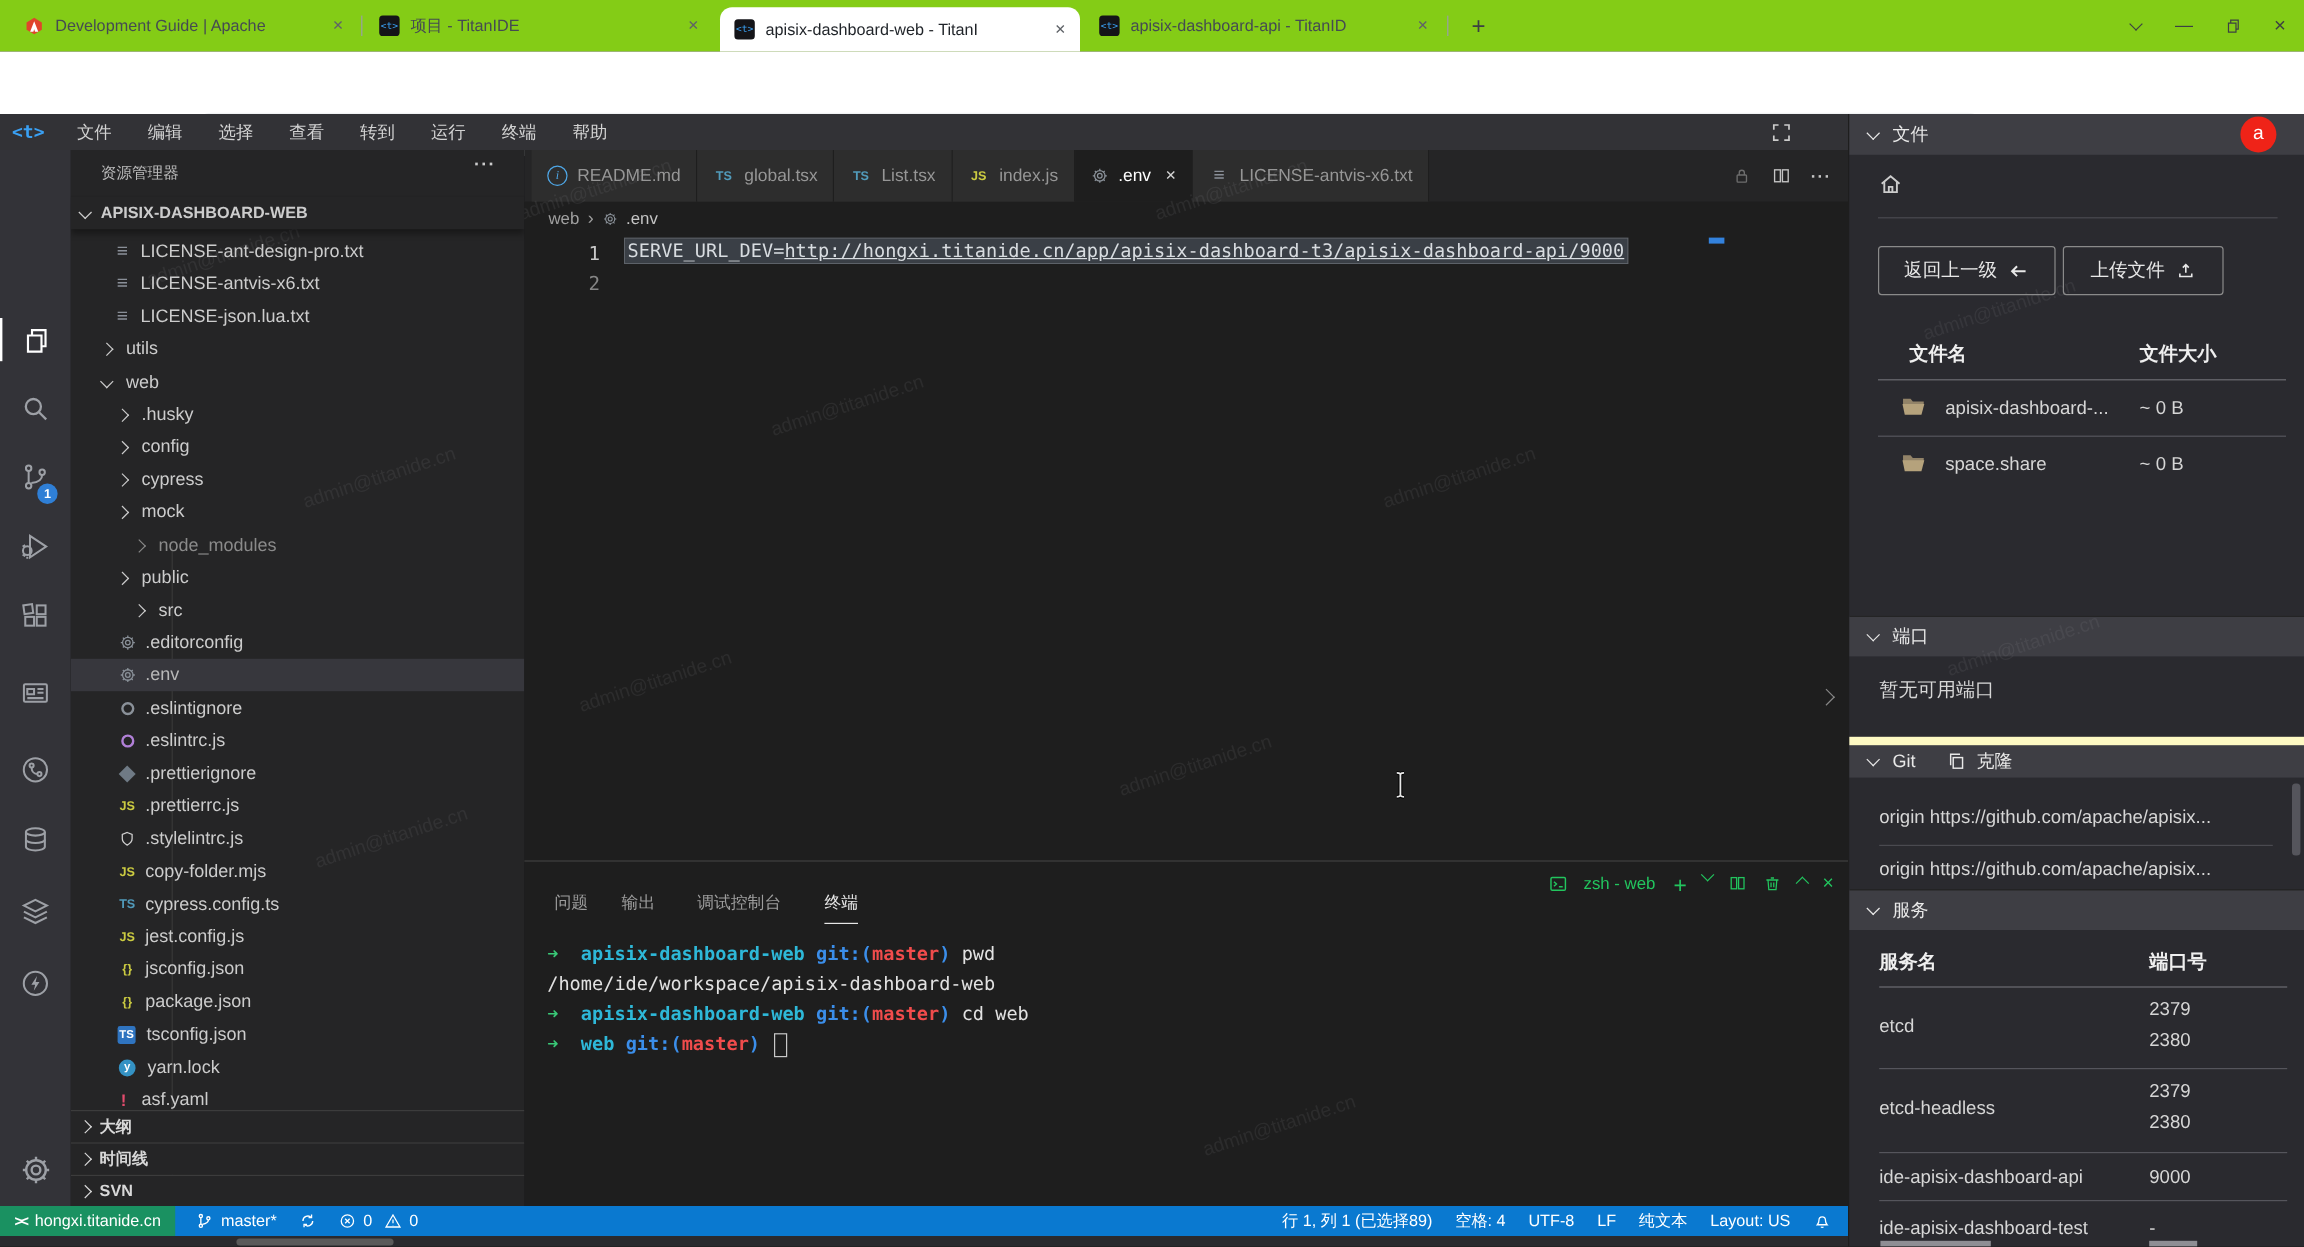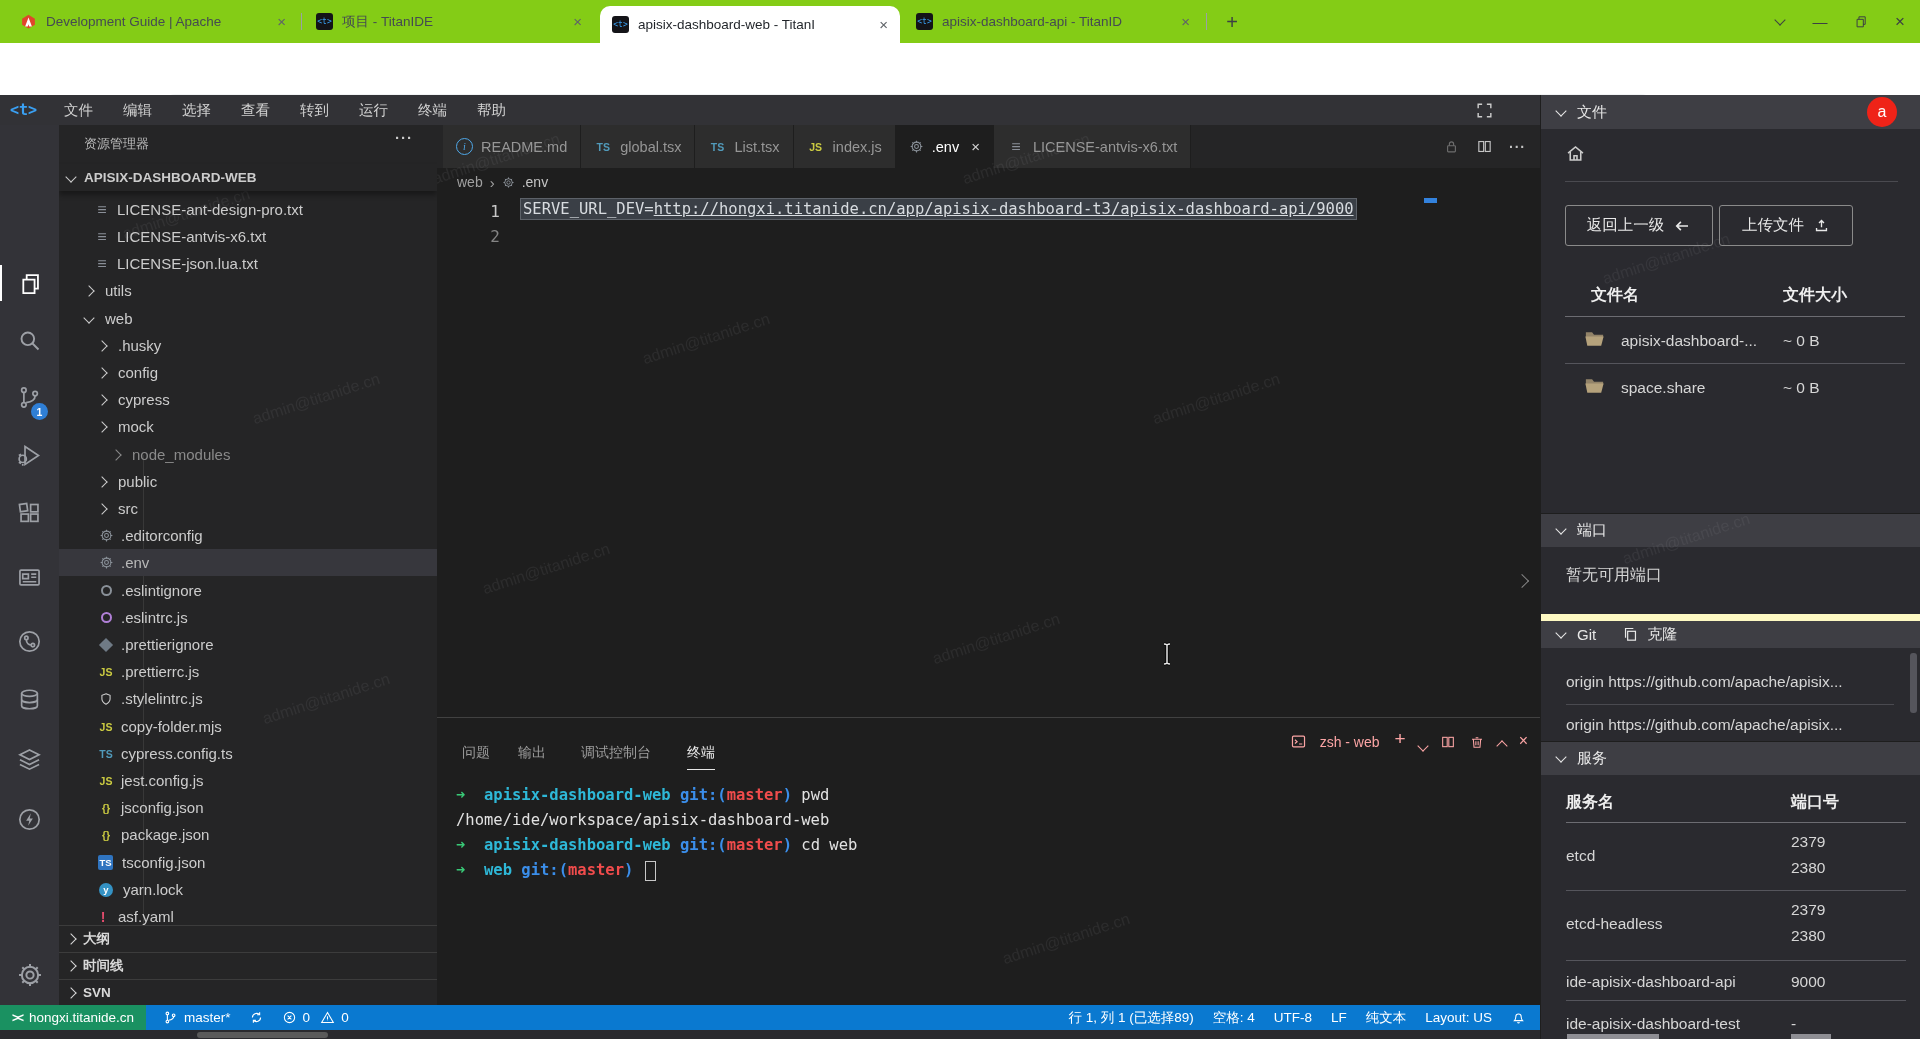--- a/index.html
+++ b/index.html
@@ -55,21 +55,21 @@
   .tabacts{margin-left:auto;display:flex;align-items:center;gap:16px;padding-right:14px}
   .crumb{left:0;top:43px;width:1103px;height:28px;display:flex;align-items:center;gap:7px;padding-left:20px;box-sizing:border-box;color:#a0a0a0;font-size:14px}
   .lno{width:63px;text-align:right;position:absolute;font-family:"DejaVu Sans Mono",monospace;font-size:16px;color:#858585}
   .codeln{position:absolute;left:84px;font-family:"DejaVu Sans Mono",monospace;font-size:15.5px;color:#d8dce0;white-space:pre}
   .selbox{background:#3a3f46;outline:1px solid #5d6269;padding:1px 2px}
   .lurl{text-decoration:underline}
   
   .panel{left:0;top:592px;width:1103px;height:288px;border-top:1px solid #414141;background:#1e1e1e}
   .ptab{font-size:14px;color:#9d9d9d;text-transform:uppercase;position:absolute;top:26px}
   .ptab.on{color:#e7e7e7;border-bottom:1.5px solid #e7e7e7;padding-bottom:7px}
-  .pacts{position:absolute;right:12px;top:10px;display:flex;align-items:flex-end;gap:13px;color:#fca5a5}
+  .pacts{position:absolute;right:12px;top:10px;display:flex;align-items:flex-start;gap:13px;color:#22c55e}
   .tline{position:absolute;left:19px;display:flex;white-space:pre}
   .tk{font-family:"DejaVu Sans Mono",monospace;font-size:15.5px}
   .tk.g{color:#39c977;font-weight:700}.tk.c{color:#2eb8d8;font-weight:700}
   .tk.bl{color:#3b8eea;font-weight:700}.tk.rd{color:#f14c4c;font-weight:700}.tk.w{color:#e2e2e2}
   .tcursor{display:inline-block;width:9px;height:18px;border:1px solid #c8c8c8;margin-left:2px;align-self:center}
   
   .rpanel{left:1540px;top:95px;width:380px;height:944px;background:#2a2a2f;border-left:1px solid #1e1e1e;overflow:hidden}
   .rhead{left:0;width:380px;height:34px;background:#3e3e44;display:flex;align-items:center;gap:12px;padding-left:16px;box-sizing:border-box;font-size:15px;color:#e8e8e8}
   .rbtn{border:1px solid #8a8a8a;border-radius:3px;color:#e8e8e8;font-size:15.5px;display:flex;align-items:center;justify-content:center;gap:9px;box-sizing:border-box}
   .rcolh{font-weight:700;color:#efefef;font-size:16px}
@@ -456,21 +456,21 @@
         <span class="lbl">mock</span>
       </div>
     <div class="abs trow dim" style="top:316px;padding-left:53px">
         <span class="cv r" style="margin-right:12px"></span>
         <span class="lbl">node_modules</span>
       </div>
     <div class="abs trow" style="top:343px;padding-left:39px">
         <span class="cv r" style="margin-right:12px"></span>
         <span class="lbl">public</span>
       </div>
-    <div class="abs trow" style="top:370px;padding-left:39px">
+    <div class="abs trow" style="top:370px;padding-left:53px">
         <span class="cv r" style="margin-right:12px"></span>
         <span class="lbl">src</span>
       </div>
     <div class="abs trow" style="top:397px;padding-left:38px">
         <span class="fic">
           <svg width="15" height="15" style="color:#8a9199">
             <use href="#s-gear"></use>
           </svg>
         </span>
         <span class="lbl">.editorconfig</span>

